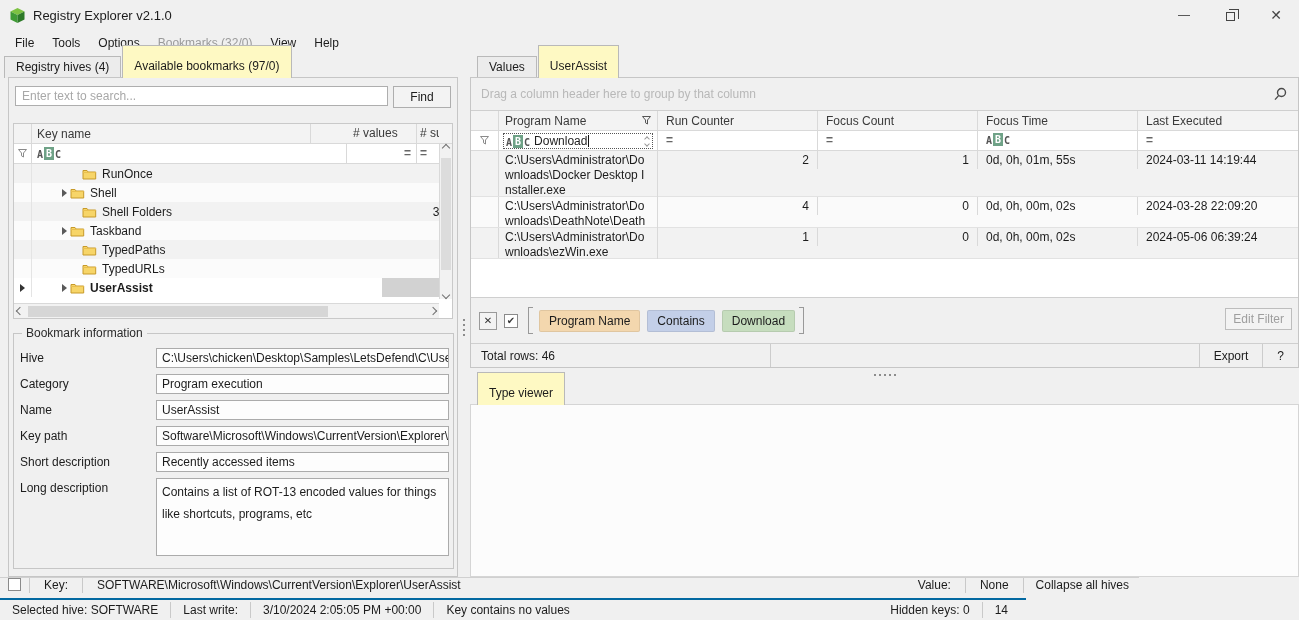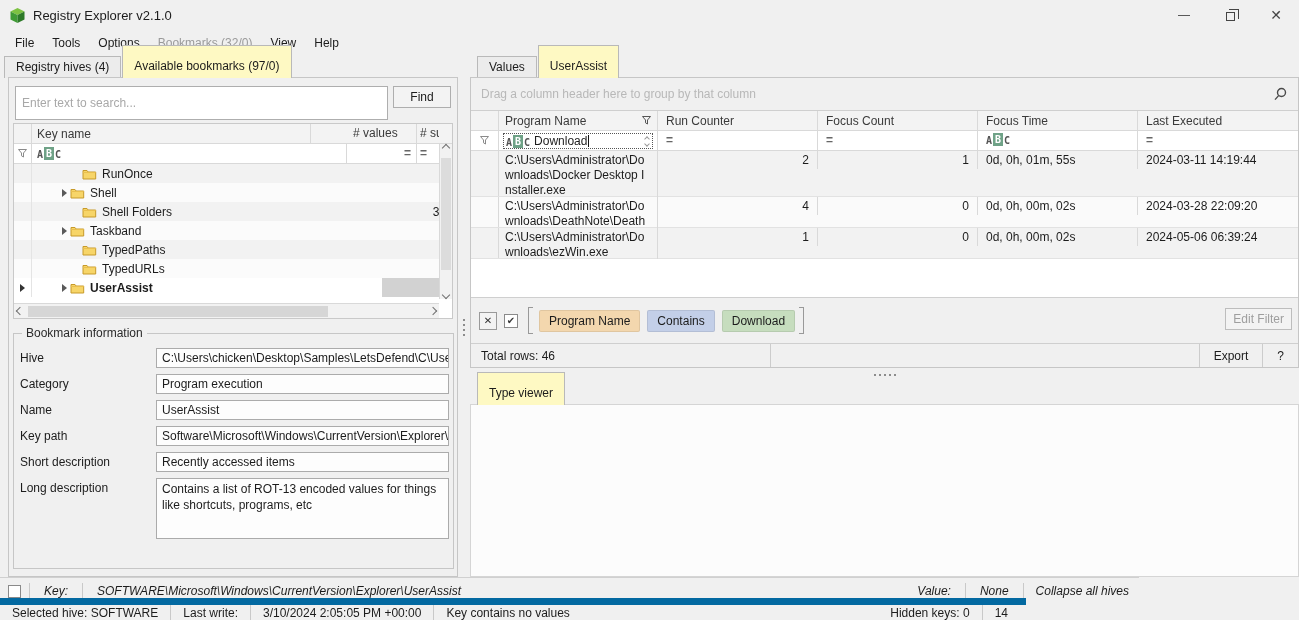--- a/index.html
+++ b/index.html
@@ -26,21 +26,21 @@
 
   
   .tabs-row { display:flex; align-items:flex-end; height:23px; }
   .tab { padding:3px 11px 4px 11px; border:1px solid #b9b9b9; border-bottom:none; background:#eceasea; background:#ececec; margin-right:1px; position:relative; white-space:nowrap; }
   .tab.active { background:#fef9c3; padding-top:13px; padding-bottom:5px; z-index:3;margin-top:32px; }
 
   
   .left-tabs { left:4px; top:55px; }
   .left-body { left:8px; top:77px; width:450px; height:500px; background:#f0f0f0; border:1px solid #c6c6c6; z-index:1; }
   .search-row { position:absolute; left:6px; top:8px; right:6px; height:22px; display:flex; }
-  .search-input { flex:1; height:34px; border:1px solid #aeaeae; background:#fff; padding:2px 6px; font-family:"Liberation Sans",sans-serif; font-size:12px; color:#1c1c1c; }
+  .search-input { flex:1; height:20px; border:1px solid #aeaeae; background:#fff; padding:2px 6px; font-family:"Liberation Sans",sans-serif; font-size:12px; color:#1c1c1c; }
   .search-input::placeholder { color:#a8a8a8; }
   .find-btn { width:58px; height:22px; margin-left:5px; border:1px solid #aeaeae; background:#f3f3f3; display:flex; align-items:center; justify-content:center; }
 
   .tree-box { position:absolute; left:4px; top:45px; right:4px; height:196px; background:#fff; border:1px solid #c9c9c9; display:flex; flex-direction:column; }
   .tree-cols { display:flex; }
   .t-ind { width:18px; border-right:1px solid #d9d9d9; flex:none; display:flex; align-items:center; justify-content:center; }
   .t-name { flex:1; border-right:1px solid #d9d9d9; padding:2px 5px; display:flex; align-items:center; overflow:hidden; }
   .t-vals { width:70px; flex:none; border-right:1px solid #d9d9d9; padding:2px 6px; text-align:right; }
   .t-su { width:22px; flex:none; padding:2px 3px; overflow:hidden; white-space:nowrap; }
   .t-scroll { width:13px; flex:none; }
@@ -69,21 +69,21 @@
   .chev.up { transform:rotate(-135deg); } .chev.down { transform:rotate(45deg); }
   .chev.left { transform:rotate(135deg); } .chev.right { transform:rotate(-45deg); }
   .sc-btn { position:absolute; display:flex; align-items:center; justify-content:center; }
 
   
   .groupbox { position:absolute; left:4px; right:3px; top:255px; bottom:7px; border:1px solid #c6c6c6; padding:14px 4px 6px 6px; }
   .group-legend { position:absolute; left:8px; top:-8px; background:#f0f0f0; padding:0 4px; color:#2a2a2a; }
   .bk-row { display:flex; margin-bottom:6px; }
   .bk-label { width:136px; flex:none; padding-top:3px; }
   .bk-field { flex:1; border:1px solid #ababab; background:#fdfdfd; height:20px; padding:2px 5px; white-space:nowrap; overflow:hidden; }
-  .bk-field.multi { height:61px; white-space:normal; line-height:16px; }
+  .bk-field.multi { height:78px; white-space:normal; line-height:22px; }
 
   
   .v-splitter { left:458px; top:77px; width:12px; height:500px; display:flex; flex-direction:column; align-items:center; justify-content:center; gap:3px; }
   .dot { width:2px; height:2px; background:#6b6b6b; border-radius:50%; flex:none; }
   .h-splitter { left:470px; top:368px; width:829px; height:13px; display:flex; align-items:center; justify-content:center; gap:3px; }
   .h-splitter .dot { width:2px; height:2px; }
 
   
   .right-tabs { left:477px; top:55px; }
   .right-body { left:470px; top:77px; width:829px; height:291px; border:1px solid #c6c6c6; background:#fff; display:flex; flex-direction:column; z-index:1; }
@@ -125,24 +125,24 @@
 
   .total-row { height:24px; background:#f0f0f0; border-top:1px solid #cfcfcf; display:flex; align-items:center; }
   .total-cell { padding:0 10px; border-right:1px solid #cccccc; width:300px; align-self:stretch; display:flex; align-items:center; }
   .tr-spacer { flex:1; }
   .export-cell, .q-cell { padding:0 14px; border-left:1px solid #cccccc; align-self:stretch; display:flex; align-items:center; }
 
   .type-tabs { left:477px; top:382px; }
   .type-body { left:470px; top:404px; width:829px; height:173px; background:#fcfcfc; border:1px solid #d5d5d5; }
 
   
-  .key-bar { left:0; top:577px; width:1139px; height:21px; background:#f0f0f0; border-top:1px solid #d0d0d0; display:flex; align-items:flex-end;font-style:italic; }
+  .key-bar { left:0; top:577px; width:1139px; height:21px; background:#f0f0f0; border-top:1px solid #d0d0d0; display:flex; align-items:flex-start; }
   .sep { width:1px; height:15px; background:#c9c9c9; margin:0 8px; flex:none; }
   .key-cb { width:13px; height:13px; border:1px solid #8a8a8a; background:#fff; margin-left:8px; flex:none; }
-  .status-bar { left:0; top:598px; width:1026px; height:22px; background:#f0f0f0; border-top:7px solid #0369a1; display:flex; align-items:center; }
+  .status-bar { left:0; top:598px; width:1026px; height:22px; background:#f0f0f0; border-top:2px solid #0369a1; display:flex; align-items:center; }
   .sb-cell { padding:0 12px; display:flex; align-items:center; white-space:nowrap; }
   .sb-sep { width:1px; height:16px; background:#c9c9c9; flex:none; }
   .flex1 { flex:1; }
 </style>
 </head>
 <body>
 
 <div class="abs titlebar">
   <svg width="17" height="17" viewBox="0 0 17 17">
     <polygon points="8.5,1 15.5,4.5 8.5,8 1.5,4.5" fill="#7dc242"></polygon>

